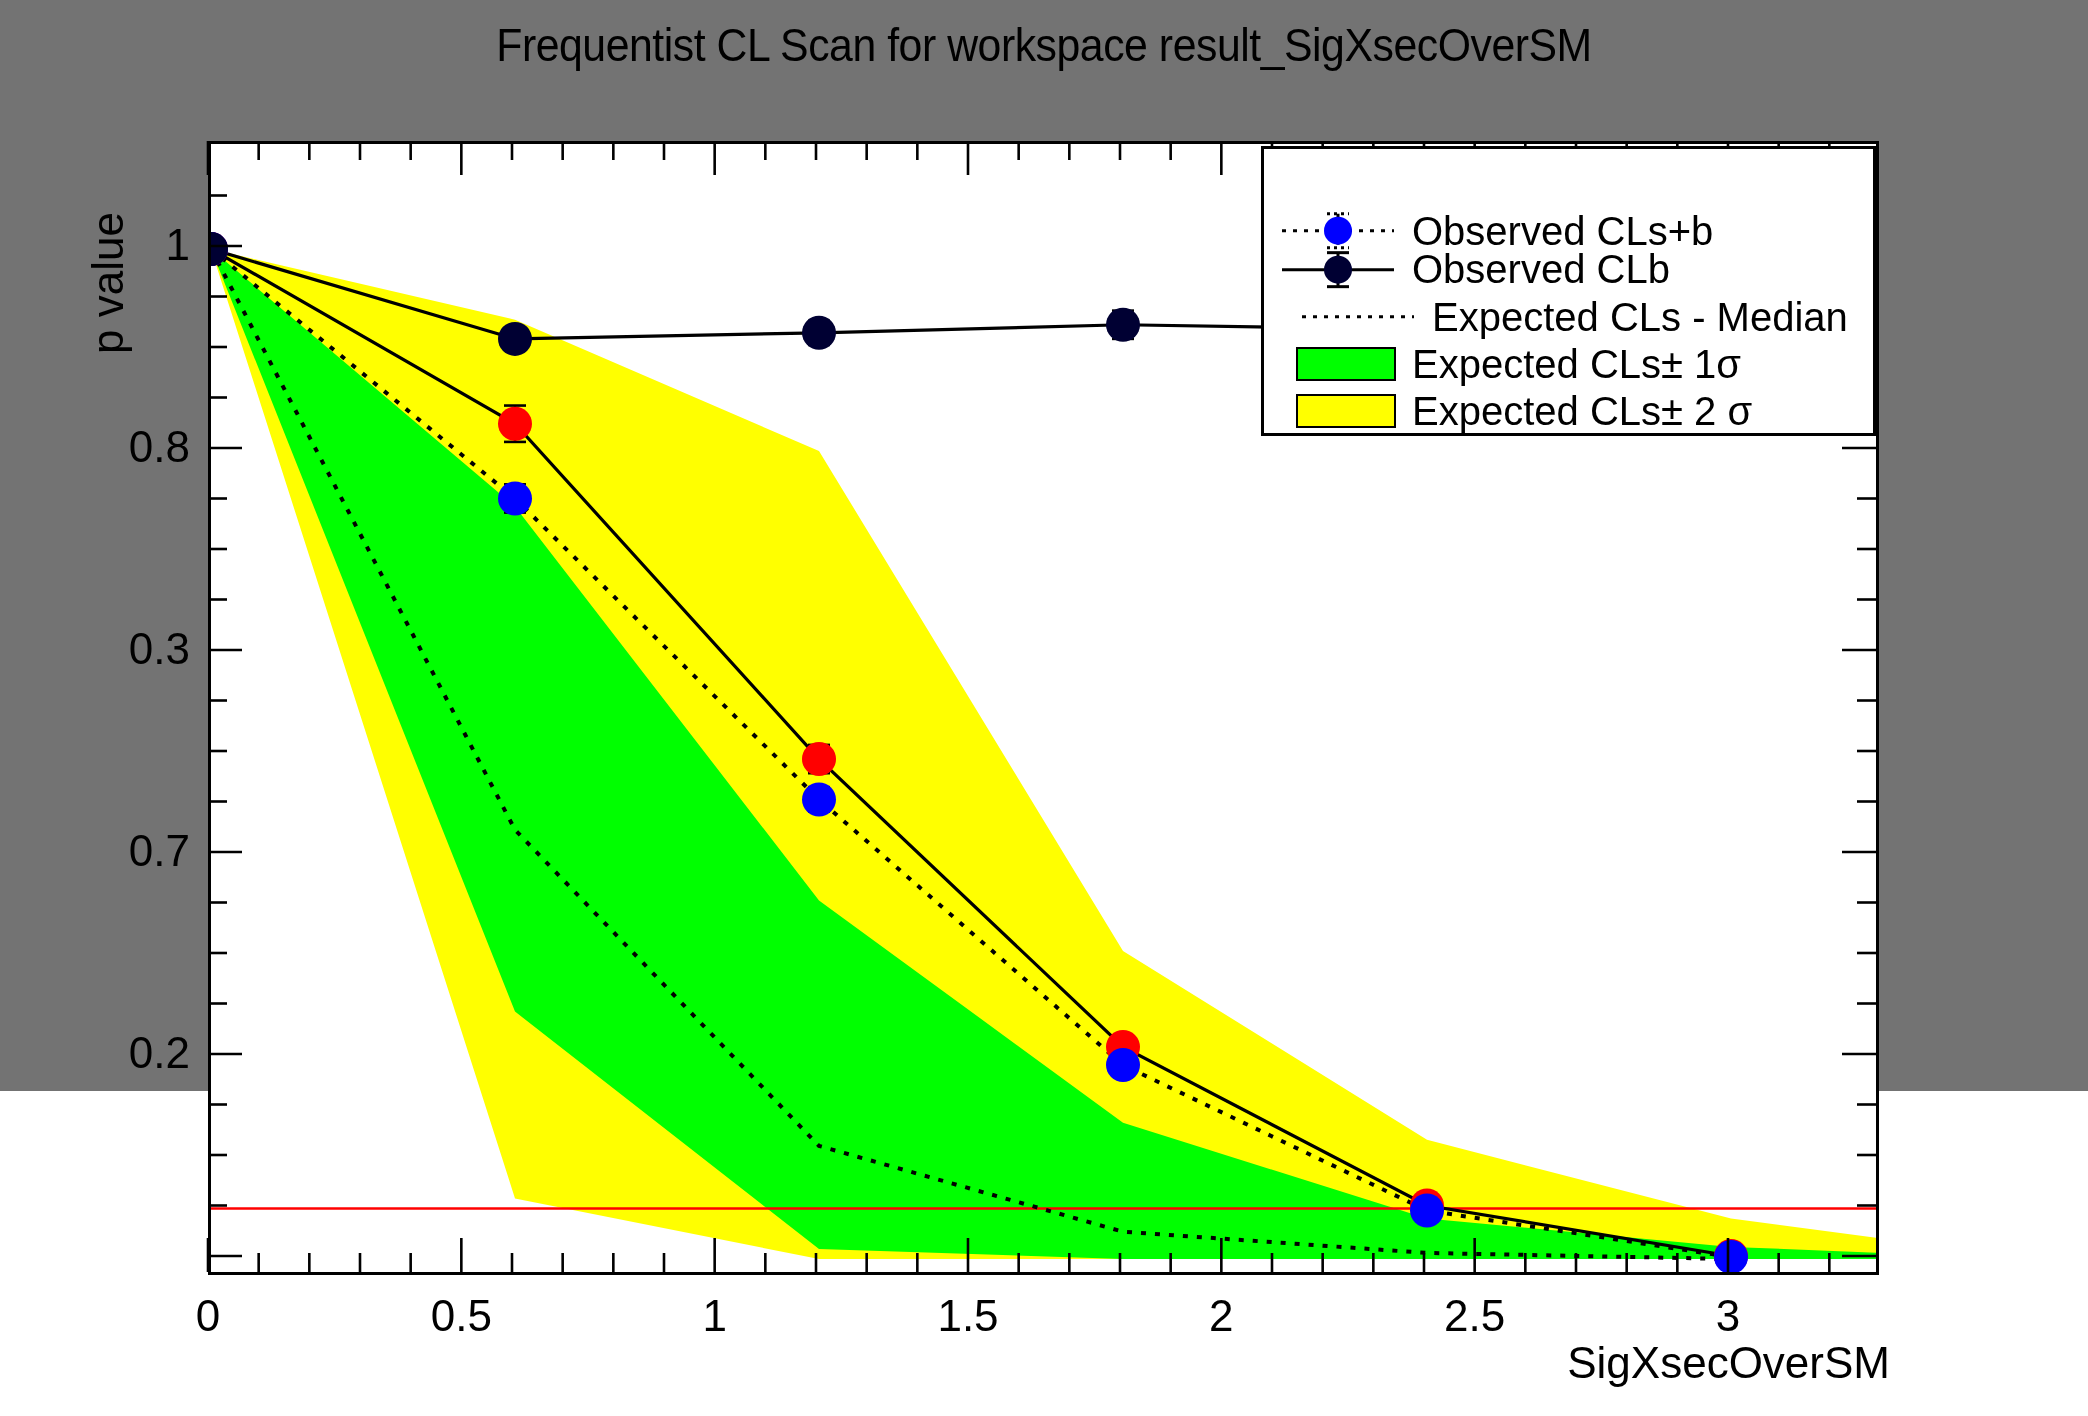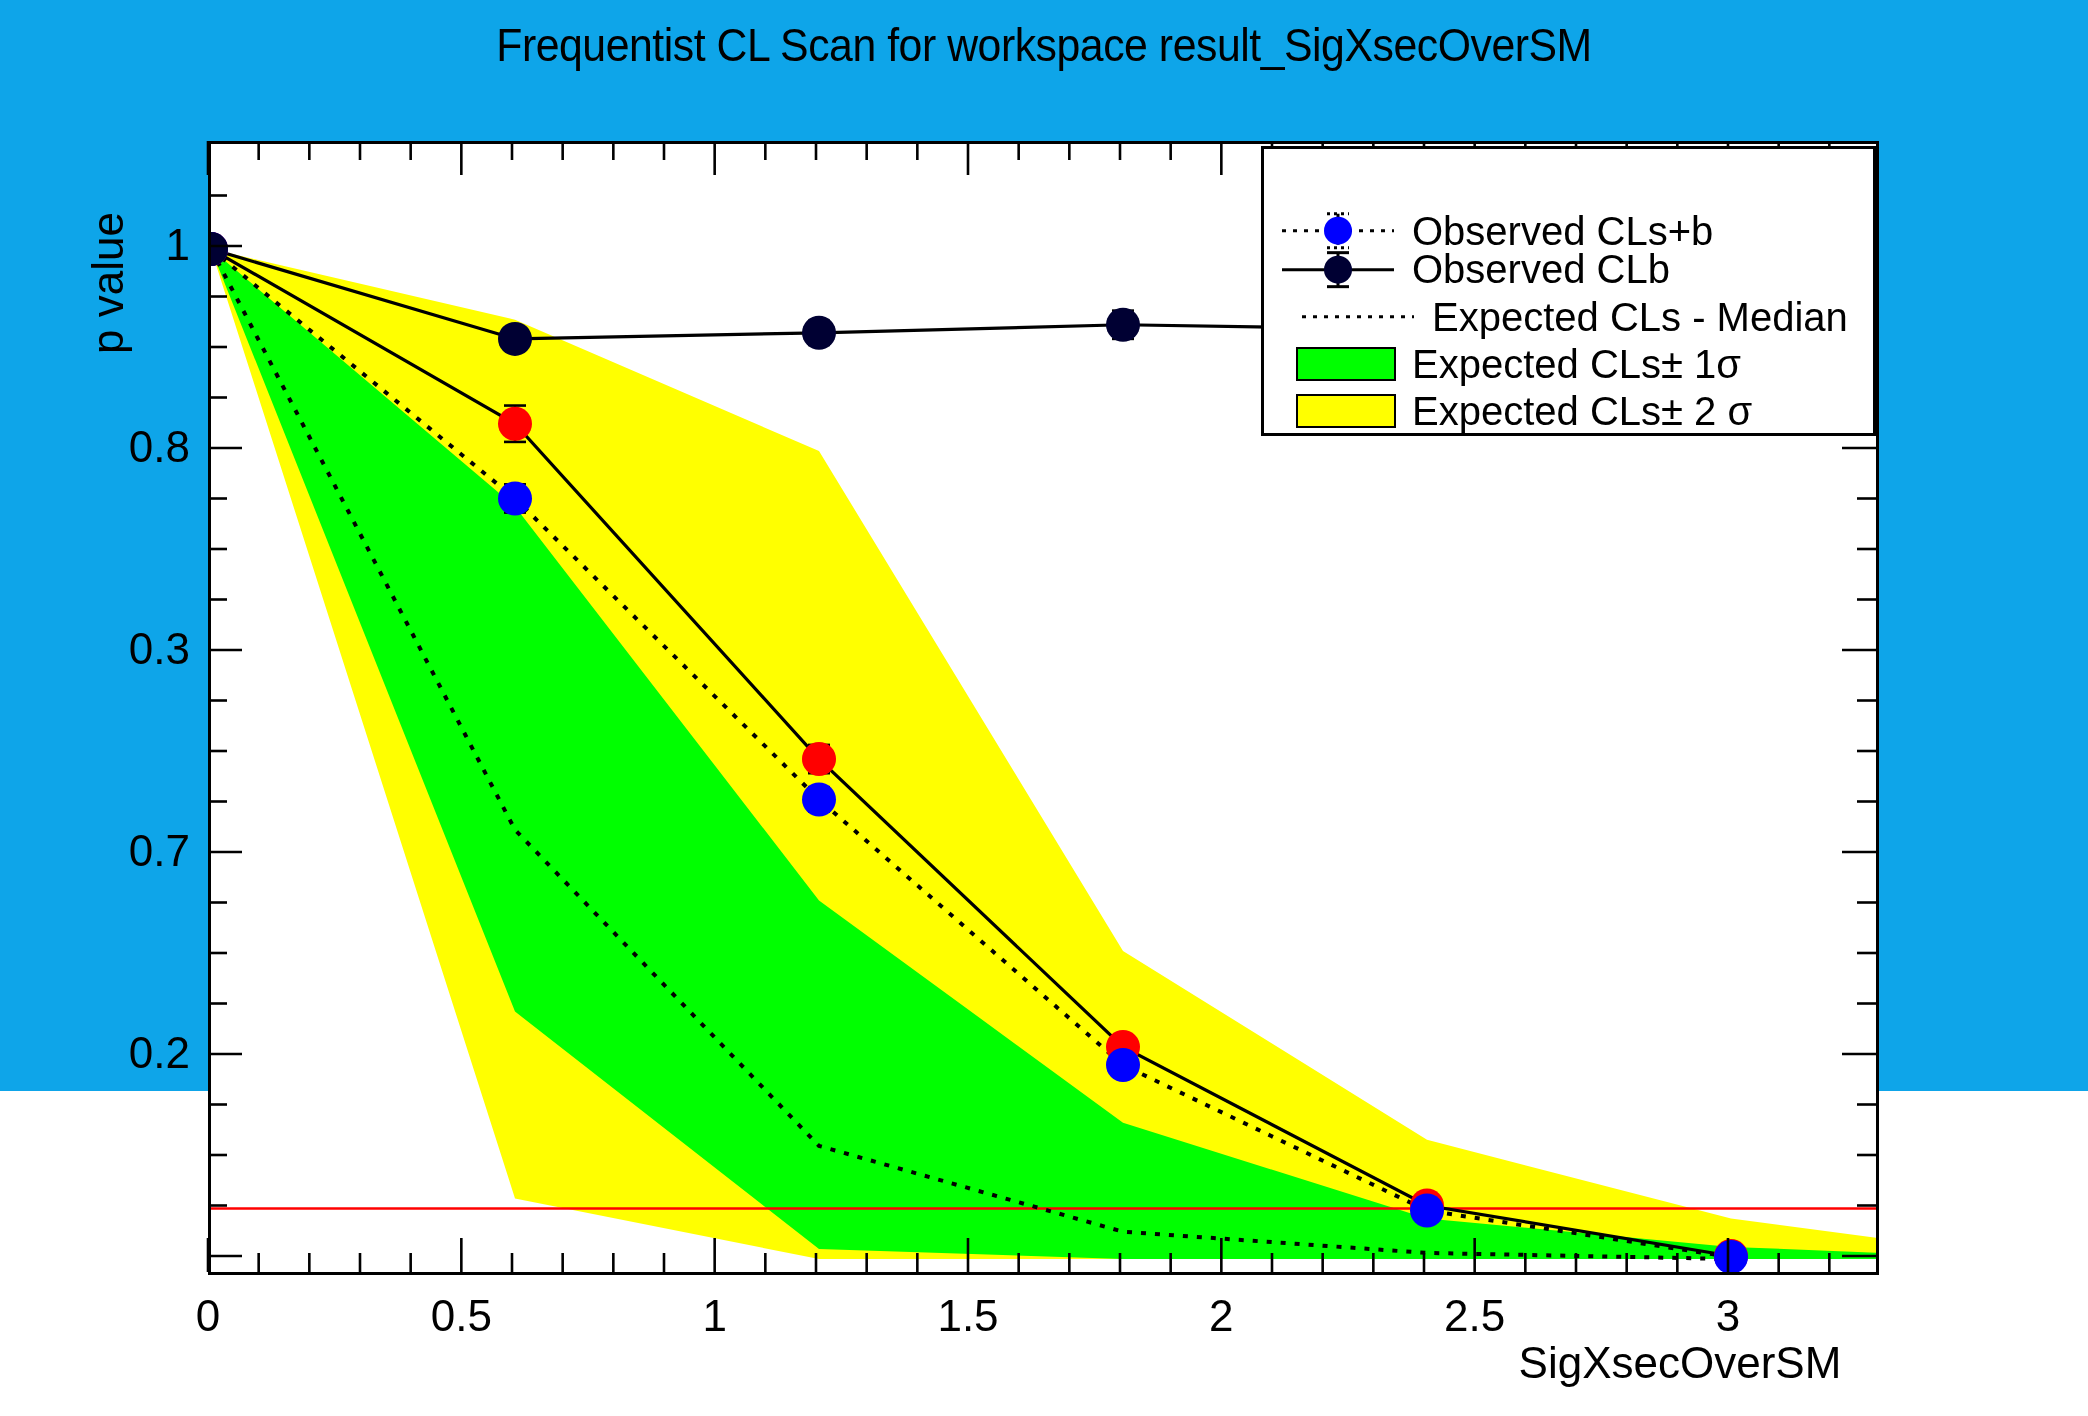--- a/index.html
+++ b/index.html
@@ -1,18 +1,18 @@
 <!DOCTYPE html>
 <html><head>
 <meta charset="utf-8">
 <style>
   html,body{margin:0;padding:0;background:#ffffff;}
   body{width:2088px;height:1416px;overflow:hidden;
        font-family:"Liberation Sans",sans-serif;color:#000;}
-  #canvas{position:relative;width:2088px;height:1091px;background:#0ea5e9;}
+  #canvas{position:relative;width:2088px;height:1091px;background:#737373;}
 
   #title{
     position:absolute; left:0; top:18px; width:2088px;
     text-align:center; font-size:46px; letter-spacing:-0.5px;
     transform:scaleX(0.93); transform-origin:50% 50%;
     white-space:nowrap;
   }
 
   
   #frame{
@@ -29,21 +29,21 @@
   .ylab{position:absolute; text-align:right; font-size:44px; line-height:1; white-space:nowrap;}
   .xlab{position:absolute; text-align:center; font-size:44px; line-height:1; white-space:nowrap;}
 
   #ytitle{
     position:absolute; left:-22px; top:258px; width:260px;
     font-size:44px; text-align:center; white-space:nowrap;
     transform:rotate(-90deg); transform-origin:50% 50%;
   }
   #xtitle{
     position:absolute; left:1470px; top:1338px; width:420px;
-    font-size:44px; text-align:center; white-space:nowrap;
+    font-size:44px; text-align:right; white-space:nowrap;
   }
 
   
   #legend{
     position:absolute; left:1261px; top:146px;
     width:615px; height:290px;
     border:3px solid #000; background:#fff; box-sizing:border-box;
   }
   .legrow{position:absolute; left:0; width:615px; height:48px;}
   .legtext{position:absolute; left:148px; top:50%; transform:translateY(-50%);

